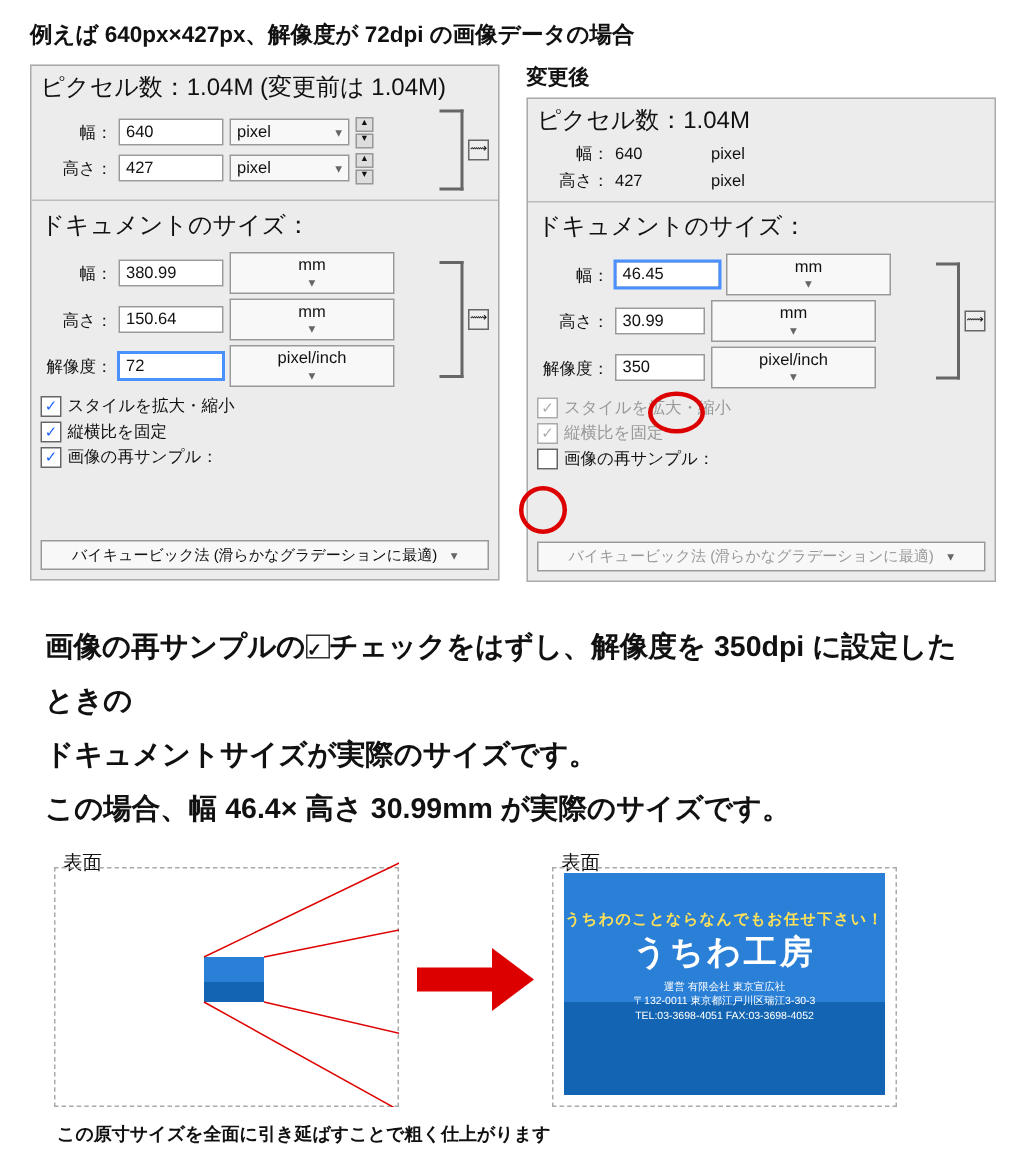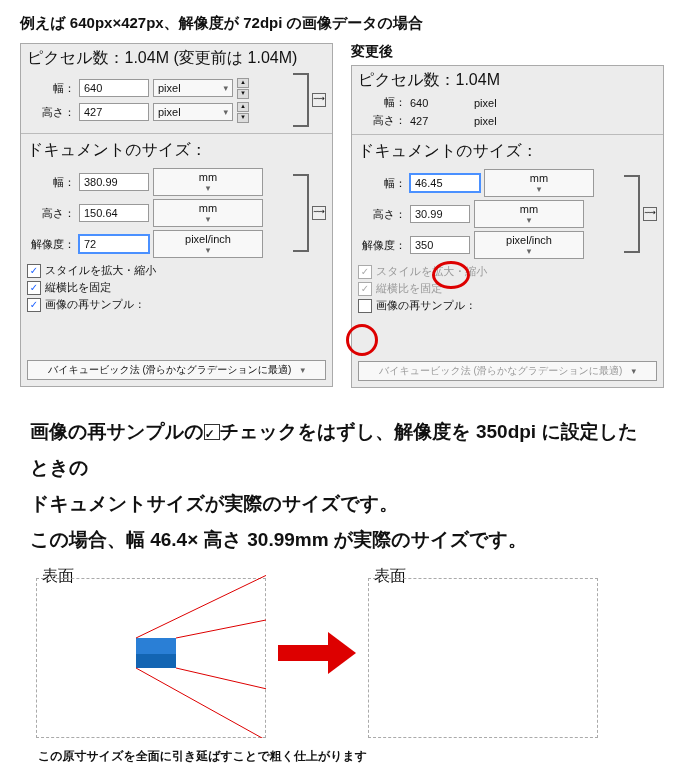--- a/index.html
+++ b/index.html
@@ -138,21 +138,21 @@
     font-size:15px;font-weight:700;margin:10px 0 6px 14px;
   }
   .illus{
     display:flex;align-items:center;gap:6px;
     margin-left:16px;
   }
   .card{
     position:relative;width:230px;height:170px;
   }
   .card .label{
-    position:absolute;top:-2px;left:6px;font-size:16px;
+    position:absolute;top:-2px;left:6px;font-size:13px;
   }
   .outline{
     position:absolute;inset:10px 0 0 0;
     border:1px dashed #aaa;
   }
   .tiny-img{
     position:absolute;left:100px;top:70px;width:40px;height:30px;
     background:linear-gradient(#2a7fd6 0 55%,#1365b3 55% 100%);
   }
   .arrow{
@@ -367,16 +367,25 @@
         <line x1="140" y1="100" x2="530" y2="190" stroke="#d00" stroke-width="1"></line>
       </svg>
     </div>
     <div class="arrow">
       <div class="bar"></div>
         <div class="head"></div>
     </div>
     <div class="card">
       <span class="label">表面</span>
       <div class="outline"></div>
+      <div class="big-img">
+        <div class="arc">うちわのことならなんでもお任せ下さい！</div>
+        <div class="title">うちわ工房</div>
+        <div class="sub">
+          <div>運営 有限会社 東京宣広社</div>
+          <div>〒132-0011 東京都江戸川区瑞江3-30-3</div>
+          <div>TEL:03-3698-4051  FAX:03-3698-4052</div>
+        </div>
+      </div>
     </div>
   </div>
   <div class="conclusion">この原寸サイズを全面に引き延ばすことで粗く仕上がります</div>
 </div>
 
 </body></html>

